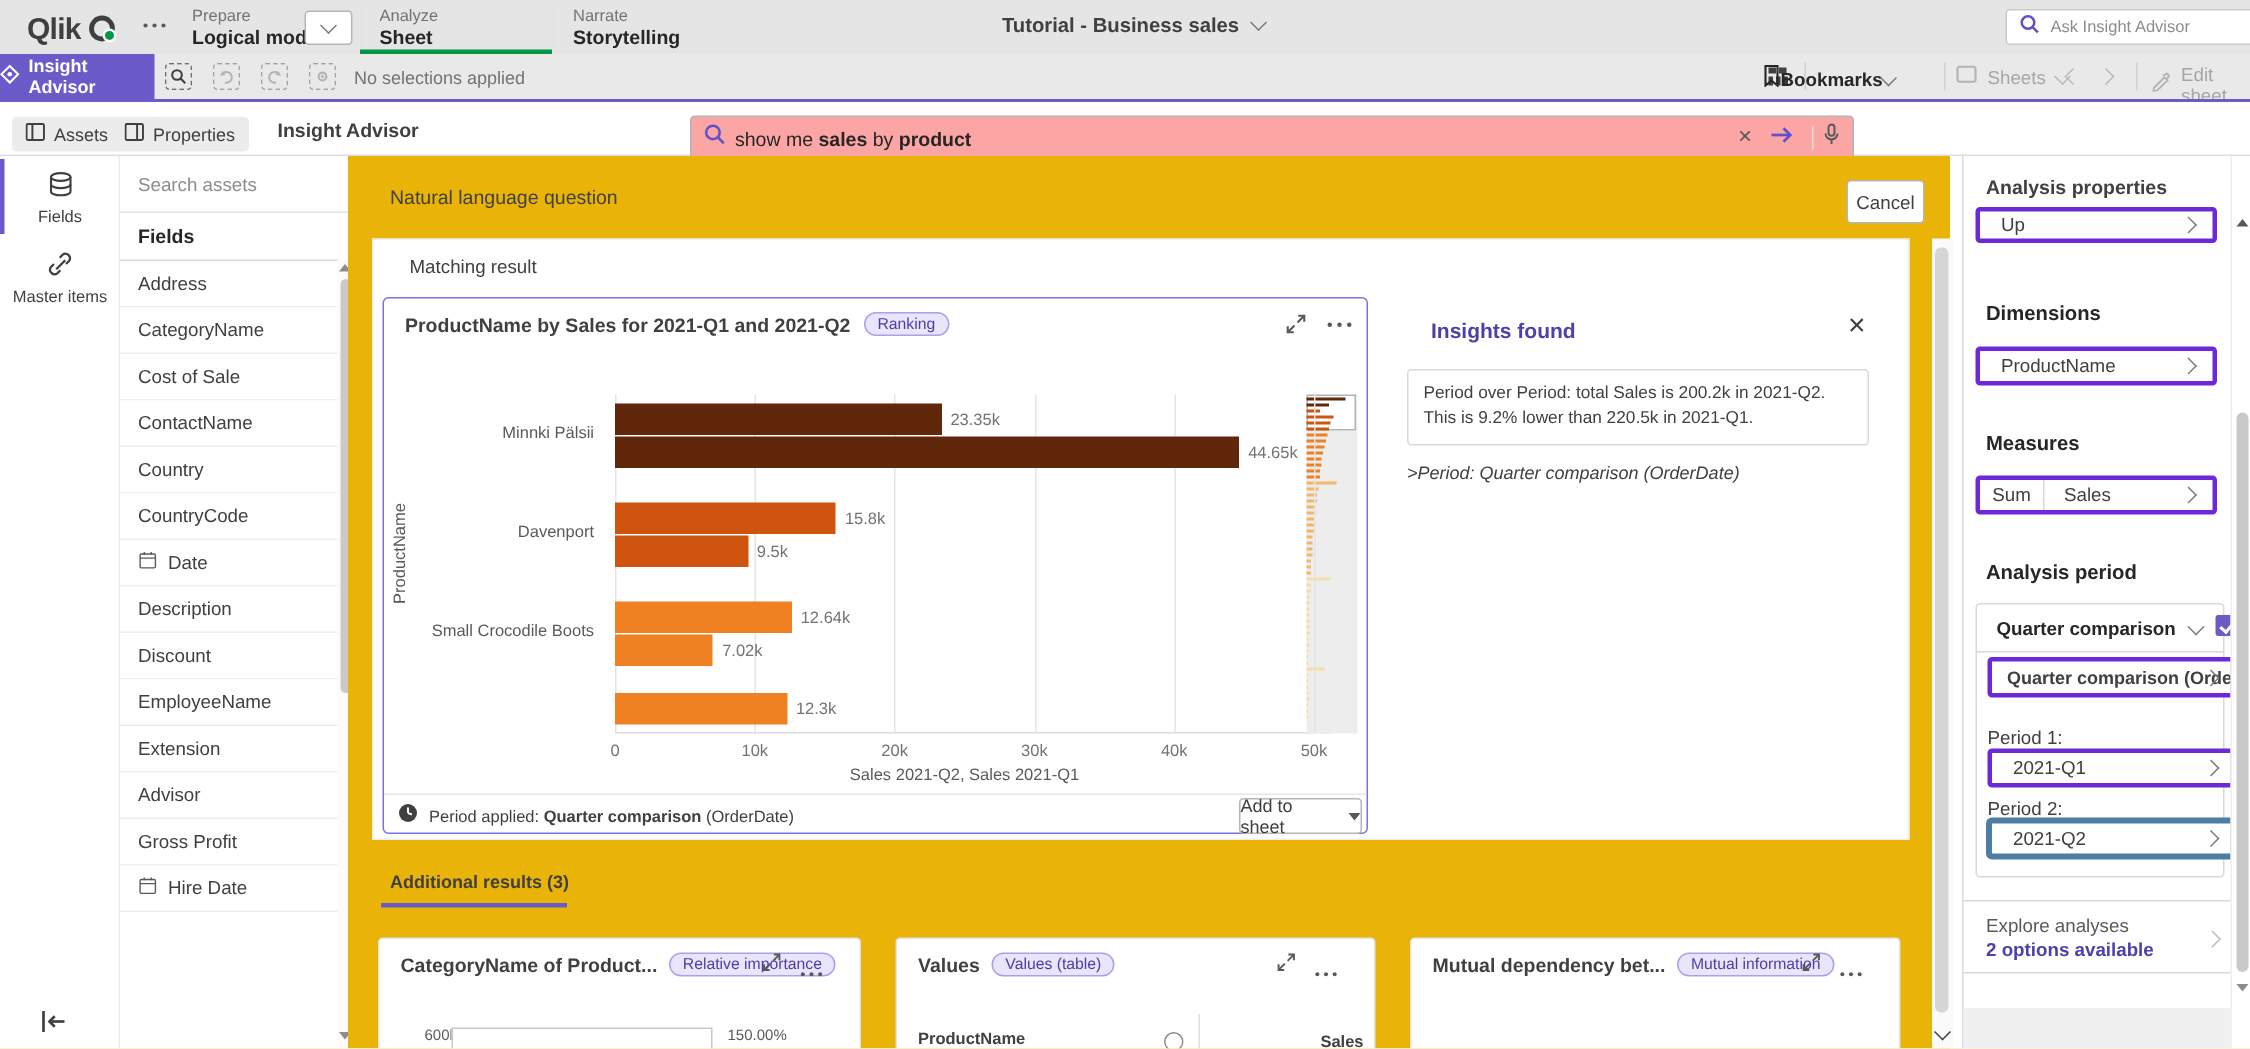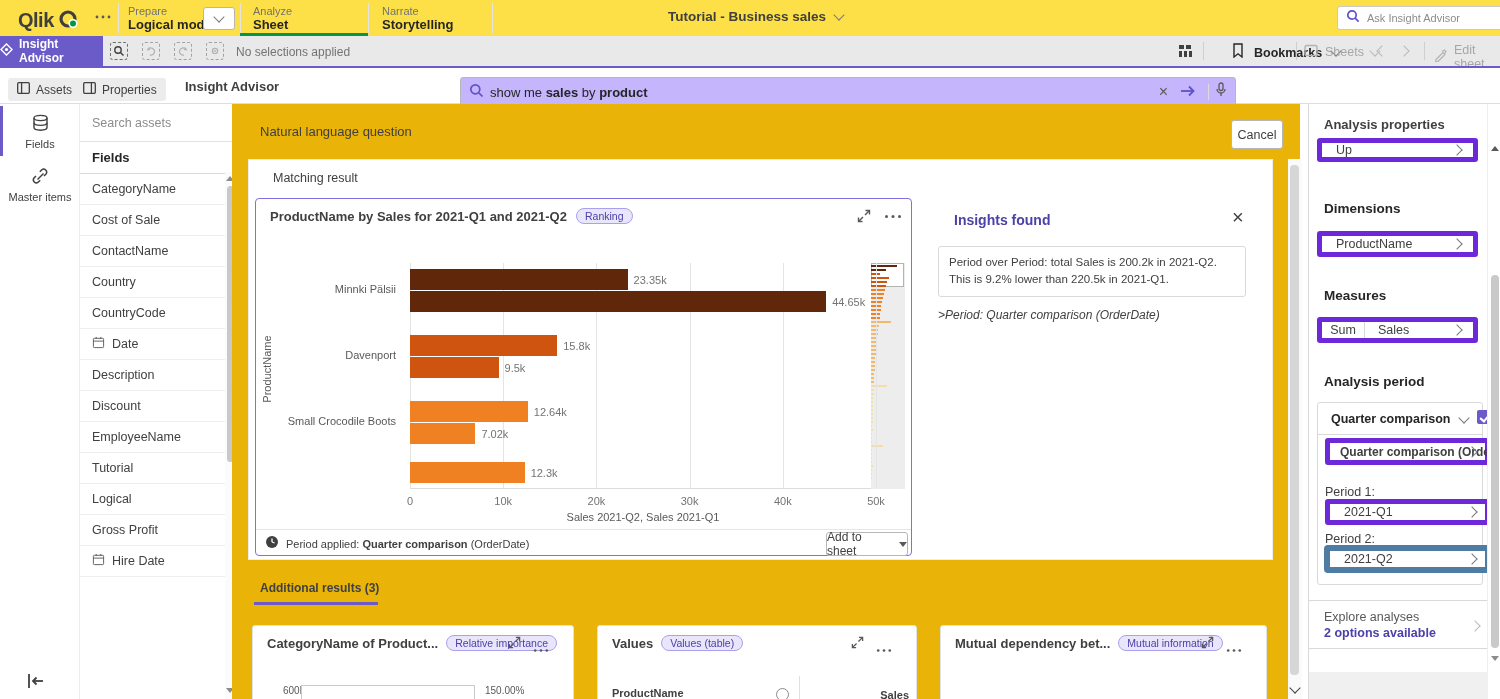--- a/index.html
+++ b/index.html
@@ -7,21 +7,21 @@
        font-family:"Liberation Sans",sans-serif;color:#404040;}
   .abs{position:absolute}
   .flex{display:flex;align-items:center}
   .b{font-weight:bold}
   .s10{font-size:10px}.s11{font-size:11px}.s115{font-size:11px}.s12{font-size:12px}
   .s125{font-size:12.5px}.s13{font-size:13px}.s135{font-size:13.5px}.s14{font-size:14px}
   .c26{color:#262626}.c40{color:#404040}.c59{color:#595959}.c73{color:#737373}
   .c8c{color:#8c8c8c}.ca6{color:#a6a6a6}.purple{color:#4C41A8}
   .nowrap{white-space:nowrap}
   
-  .topbar{left:0;top:0;width:1500px;height:36px;background:#fde047;border-bottom:1px solid #ececec}
+  .topbar{left:0;top:0;width:1500px;height:36px;background:#e5e5e5;border-bottom:1px solid #ececec}
   .vdiv{width:1px;background:#e3e3e3;position:absolute;top:3px;height:30px}
   .navlab{font-size:11px;color:#737373;line-height:12px}
   .navval{font-size:13px;font-weight:bold;color:#262626;line-height:15px}
   .greenline{position:absolute;height:3px;background:#009845}
   .ddbtn{position:absolute;width:30px;height:21px;border:1px solid #b6b6b6;border-radius:3px;
          display:flex;align-items:center;justify-content:center;background:#fff}
   .askbox{position:absolute;border:1px solid #c9c9c9;border-radius:3px;background:#fff;
           display:flex;align-items:center;padding:0 8px;gap:7px}
   
   .toolbar{left:0;top:36px;width:1500px;height:30px;background:#e9e9e9}
@@ -29,21 +29,21 @@
          display:flex;align-items:center;justify-content:center;gap:6px;font-size:12px;font-weight:bold}
   .dashbox{width:18px;height:18px;border:1px dashed #a3a3a3;border-radius:3px;
            display:flex;align-items:center;justify-content:center;box-sizing:border-box}
   .tvdiv{position:absolute;top:6px;height:18px;width:1px;background:#cfcfcf}
   .purpleline{left:0;top:66px;width:1500px;height:2px;background:#6A5BC8}
   
   .subheader{left:0;top:68px;width:1500px;height:36px;background:#fff;border-bottom:1px solid #dedede;box-sizing:border-box}
   .panelbtn{position:absolute;top:10px;height:23px;background:#ececec;border-radius:3px;
             display:flex;align-items:center;gap:6px;padding:0 9px;font-size:12px;color:#404040}
   .qsearch{position:absolute;left:460px;top:9px;width:776px;height:25px;border:1px solid #b6b6b6;
-           border-radius:3px;background:#c4b5fd;display:flex;align-items:center;padding:14px 8px;gap:6px;box-sizing:border-box}
+           border-radius:3px;background:#fca5a5;display:flex;align-items:center;padding:14px 8px;gap:6px;box-sizing:border-box}
   
   .rail{left:0;top:104px;width:80px;height:595px;background:#fff;border-right:1px solid #ececec;box-sizing:border-box}
   .railitem{position:absolute;left:0;width:80px;height:50px;text-align:center}
   .railbar{position:absolute;left:0;top:0;width:3px;height:50px;background:#6A5BC8}
   .raillab{font-size:11px;color:#404040;margin-top:2px}
   .fpanel{left:80px;top:104px;width:160px;height:595px;background:#fff;border-right:1px solid #d9d9d9;box-sizing:border-box;overflow:hidden}
   .field-row{height:31px;box-sizing:border-box;border-bottom:1px solid #eeeeee;display:flex;
              align-items:center;padding-left:12px;font-size:12.5px;color:#404040;gap:7px;background:#fff}
   
   .main{left:232px;top:104px;width:1068px;height:595px;background:#eab308}
@@ -58,21 +58,21 @@
   .tick{position:absolute;width:40px;text-align:center;font-size:11px;color:#737373}
   .cat-label{position:absolute;left:0;width:147px;text-align:right;font-size:11px;color:#595959;
              padding-right:7px;box-sizing:border-box;white-space:nowrap}
   .bar{position:absolute}
   .val-label{position:absolute;font-size:11px;color:#737373;white-space:nowrap}
   .mm-bar{position:absolute;left:0;height:2px}
   .resultcard{position:absolute;top:521px;height:160px;background:#fff;border:1px solid #e2e2e2;border-radius:3px;box-sizing:border-box}
   .icondots svg{display:block}
   
   .rpanel{left:1308px;top:104px;width:192px;height:595px;background:#fff;border-left:1px solid #d9d9d9;box-sizing:border-box}
-  .selbox{position:absolute;border:5px solid #6d28d9;border-radius:3px;background:#fff;
+  .selbox{position:absolute;border:3px solid #6d28d9;border-radius:3px;background:#fff;
           display:flex;align-items:center;font-size:12.5px;color:#404040;box-sizing:border-box}
   .chev{display:inline-block;width:7px;height:7px;border-right:1.5px solid #7a7a7a;border-top:1.5px solid #7a7a7a}
   .chev.r{transform:rotate(45deg)} .chev.d{transform:rotate(135deg)} .chev.l{transform:rotate(225deg)}
   .chev.lt{border-color:#b9b9b9}
   .seclab{font-size:13.5px;font-weight:bold;color:#262626}
   .checkbox{position:absolute;width:14px;height:14px;background:#6A5BC8;border-radius:2px}
   .checkbox::after{content:"";position:absolute;left:4.5px;top:1.5px;width:4px;height:8px;
                    border:solid #fff;border-width:0 2px 2px 0;transform:rotate(40deg)}
   
   .sb-track{position:absolute;background:#f4f4f4}
@@ -182,21 +182,21 @@
     <div class="abs" style="left:1178px;top:7px">
       <svg width="16" height="16" viewBox="0 0 16 16" fill="#404040">
           <rect x="1" y="2" width="5" height="4"></rect>
           <rect x="8" y="2" width="5" height="4"></rect>
           <rect x="1" y="8" width="3" height="6"></rect>
           <rect x="6" y="8" width="3" height="6"></rect>
           <rect x="11" y="8" width="3" height="6"></rect>
         </svg>
     </div>
     <div class="tvdiv" style="left:1203px"></div>
-    <div class="abs flex" style="left:1232px;top:7px;gap:10px">
+    <div class="abs flex" style="left:1175px;top:7px;gap:0">
       <span>
         <svg width="12" height="15" viewBox="0 0 12 15">
             <path d="M2 1 h8 v13 l-4 -3.2 l-4 3.2 Z" fill="none" stroke="#262626" stroke-width="1.4"></path>
           </svg>
       </span>
       <span class="s125 c26 b" style="font-weight:600">Bookmarks</span>
       <span class="chev d" style="margin-top:-3px"></span>
     </div>
     <div class="tvdiv" style="left:1296px"></div>
     <div class="abs flex" style="left:1304px;top:7px;gap:7px">
@@ -302,20 +302,23 @@
 
   <div class="abs fpanel">
     <div style="height:37px;border-bottom:1px solid #e2e2e2;display:flex;align-items:center;padding-left:12px">
       <span class="s125 c8c">Search assets</span>
     </div>
     <div style="height:31px;border-bottom:1px solid #d9d9d9;display:flex;align-items:center;padding-left:12px">
       <span class="s13 b c26">Fields</span>
     </div>
     <div id="fields-list">
         <div class="field-row">
+          <span>Address</span>
+        </div>
+        <div class="field-row">
           <span>CategoryName</span>
         </div>
         <div class="field-row">
           <span>Cost of Sale</span>
         </div>
         <div class="field-row">
           <span>ContactName</span>
         </div>
         <div class="field-row">
           <span>Country</span>
@@ -335,24 +338,24 @@
         <div class="field-row">
           <span>Description</span>
         </div>
         <div class="field-row">
           <span>Discount</span>
         </div>
         <div class="field-row">
           <span>EmployeeName</span>
         </div>
         <div class="field-row">
-          <span>Tutorial</span>
-        </div>
-        <div class="field-row">
-          <span>Logical</span>
+          <span>Extension</span>
+        </div>
+        <div class="field-row">
+          <span>Advisor</span>
         </div>
         <div class="field-row">
           <span>Gross Profit</span>
         </div>
         <div class="field-row">
           <span><svg width="13" height="13" viewBox="0 0 14 14">
               <rect x="1.5" y="2.5" width="11" height="10" rx="1" fill="none" stroke="#595959"></rect>
               <line x1="1.5" y1="5.5" x2="12.5" y2="5.5" stroke="#595959"></line>
               <line x1="4.5" y1="1" x2="4.5" y2="3" stroke="#595959"></line>
               <line x1="9.5" y1="1" x2="9.5" y2="3" stroke="#595959"></line>

